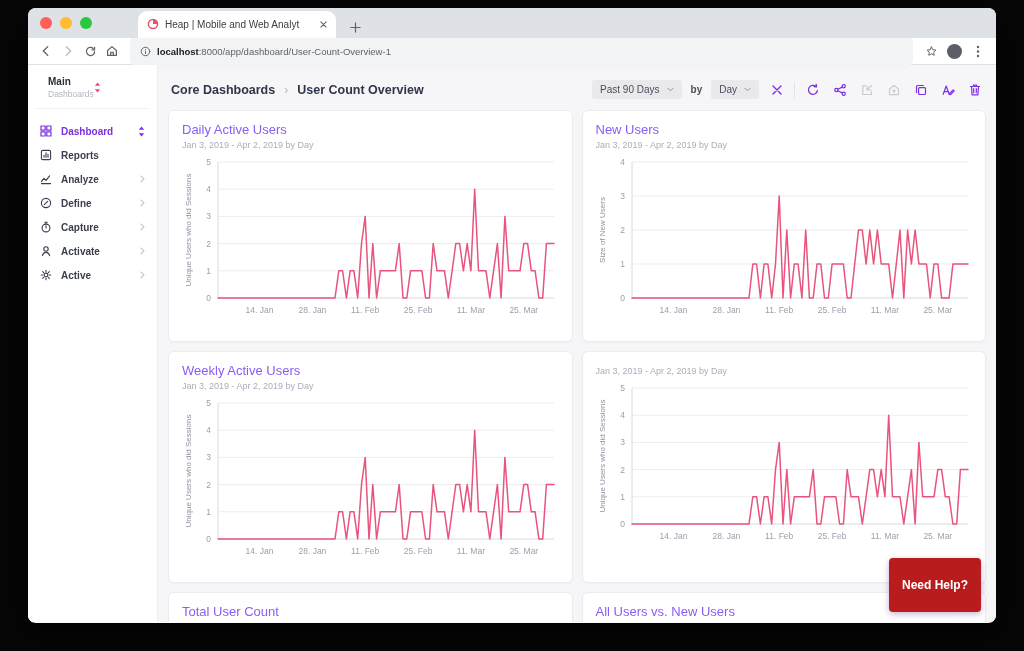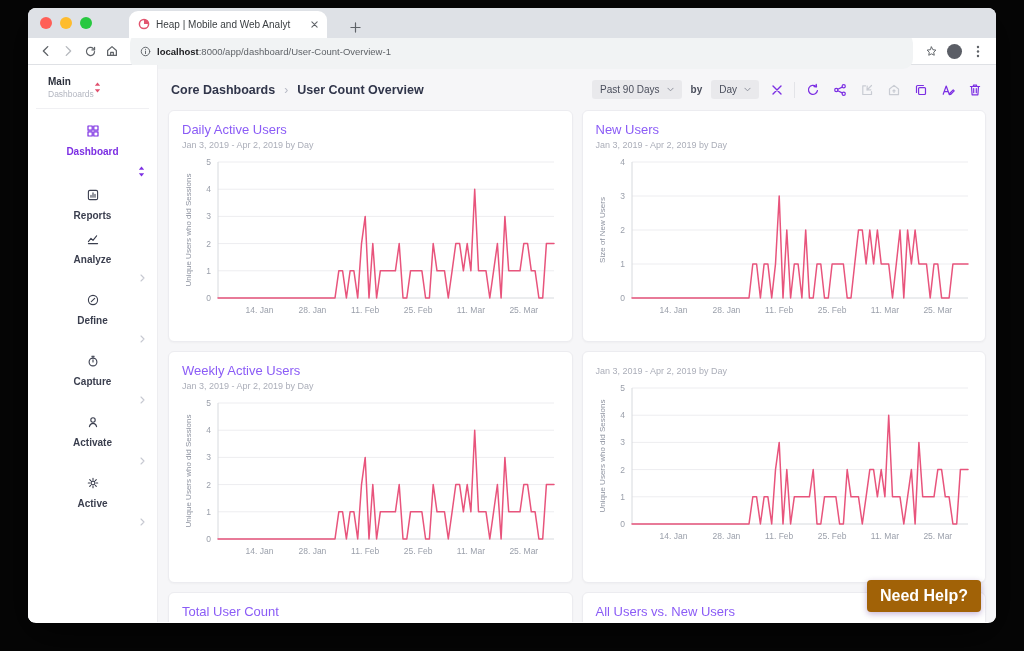--- a/index.html
+++ b/index.html
@@ -4,21 +4,21 @@
 <style>
   html,body{margin:0;padding:0;width:1024px;height:651px;background:#060606;overflow:hidden;
     font-family:"Liberation Sans",sans-serif;-webkit-font-smoothing:antialiased;}
   .window{position:absolute;left:28px;top:8px;width:968px;height:615px;border-radius:8px;
     overflow:hidden;background:#fff;box-shadow:0 10px 40px rgba(0,0,0,.75);}
   
   .tabstrip{height:30px;background:#dee1e6;position:relative;}
   .lights{position:absolute;left:12px;top:9px;display:flex;gap:8px;}
   .light{width:12px;height:12px;border-radius:50%;}
   .light.red{background:#ff5f57}.light.yellow{background:#febc2e}.light.green{background:#28c840}
-  .tab{position:absolute;left:101px;bottom:0;width:198px;height:27px;background:#fff;
+  .tab{position:absolute;left:110px;bottom:0;width:198px;height:27px;background:#fff;
     border-radius:9px 9px 0 0;display:flex;align-items:center;gap:6px;padding:0 9px;box-sizing:border-box;}
   .tab-title{font-size:10px;color:#3c4043;white-space:nowrap;overflow:hidden;flex:1;}
   .tab-close{color:#5f6368;display:flex;}
   .newtab{position:absolute;left:322px;bottom:5px;color:#5f6368;display:flex;}
   .urlbar{height:27px;background:#fff;display:flex;align-items:center;padding:0 8px;gap:2px;
     border-bottom:1px solid #dfe1e5;box-sizing:border-box;}
   .nav-ic{width:20px;height:20px;color:#5f6368;display:flex;align-items:center;justify-content:center;flex:0 0 auto;}
   .nav-ic.dim{color:#b6b9be;}
   .url-pill{flex:1;height:20px;background:#f1f3f4;border-radius:10px;display:flex;align-items:center;
     padding:8px 10px;gap:6px;margin:0 6px;min-width:0;color:#5f6368;}
@@ -28,21 +28,21 @@
   
   .app{display:flex;height:557px;background:#f6f6f8;}
   .sidebar{width:130px;background:#fff;border-right:1px solid #ededf0;display:flex;flex-direction:column;box-sizing:border-box;}
   .workspace{padding:11px 20px 9px;display:flex;align-items:center;}
   .ws-name{font-size:10px;font-weight:bold;color:#2b2f3b;}
   .ws-env{font-size:8.5px;color:#b3b6c0;margin-top:2px;}
   .stepper{color:#e0506e;display:flex;}
   .sb-divider{border:none;border-top:1px solid #f0f0f3;margin:0 8px;}
   .nav{padding:10px 0 0;display:flex;flex-direction:column;}
   .nav-item{display:flex;align-items:center;gap:9px;padding:6px 12px;font-size:10px;font-weight:bold;
-    color:#3a3e4e;cursor:pointer;flex-direction:column;}
+    color:#3a3e4e;cursor:pointer;}
   .nav-item.active{color:#7c2fe3;}
   .nav-item .ic{display:flex;}
   .nav-trail{margin-left:auto;display:flex;align-items:center;color:#c6c8d1;font-size:11px;line-height:1;}
   .nav-trail.updown{color:#7c2fe3;}
   .trial-row{margin-top:auto;display:flex;align-items:center;gap:6px;padding:10px 8px 12px;}
   .trial-pill{background:#fceaef;color:#df3560;font-size:8px;font-weight:bold;padding:4px 7px;border-radius:3px;}
   
   .main{flex:1;position:relative;overflow:hidden;display:flex;flex-direction:column;min-width:0;}
   .main-header{display:flex;align-items:center;padding:15px 13px 11px;gap:8px;}
   .breadcrumb{font-size:12.5px;font-weight:bold;color:#30354a;display:flex;gap:9px;align-items:center;}
@@ -57,22 +57,22 @@
   .ctl-divider{width:1px;height:16px;background:#e3e4e8;}
   .cards{display:grid;grid-template-columns:1fr 1fr;gap:9px;padding:0 10px;}
   .card{background:#fff;border:1px solid #ececf0;border-radius:6px;padding:11px 13px;height:232px;
     box-sizing:border-box;box-shadow:0 1px 2px rgba(20,20,40,.03);overflow:hidden;}
   .card h3{margin:0;font-size:13px;color:#8b5cf6;font-weight:normal;}
   .card .sub{margin:3px 0 4px;font-size:9px;color:#abaeb9;}
   .card.partial{height:200px;}
   svg.chart{display:block;}
   svg.chart text.tick{font-family:"Liberation Sans",sans-serif;font-size:8.5px;fill:#9ba0ab;}
   svg.chart text.axis-label{font-family:"Liberation Sans",sans-serif;font-size:8px;fill:#8e93a0;}
-  .help-btn{position:absolute;right:15px;bottom:11px;background:#a16207;color:#fff;font-size:16px;
-    font-weight:bold;padding:7px 13px;border:none;border-radius:4px;cursor:pointer;
+  .help-btn{position:absolute;right:15px;bottom:11px;background:#b91c1c;color:#fff;font-size:12px;
+    font-weight:bold;padding:20px 13px;border:none;border-radius:4px;cursor:pointer;
     box-shadow:0 2px 6px rgba(60,0,120,.3);font-family:"Liberation Sans",sans-serif;}
 </style>
 </head>
 <body>
 
 <div class="window">
 
   <div class="tabstrip">
     <div class="lights">
       <span class="light red"></span>

